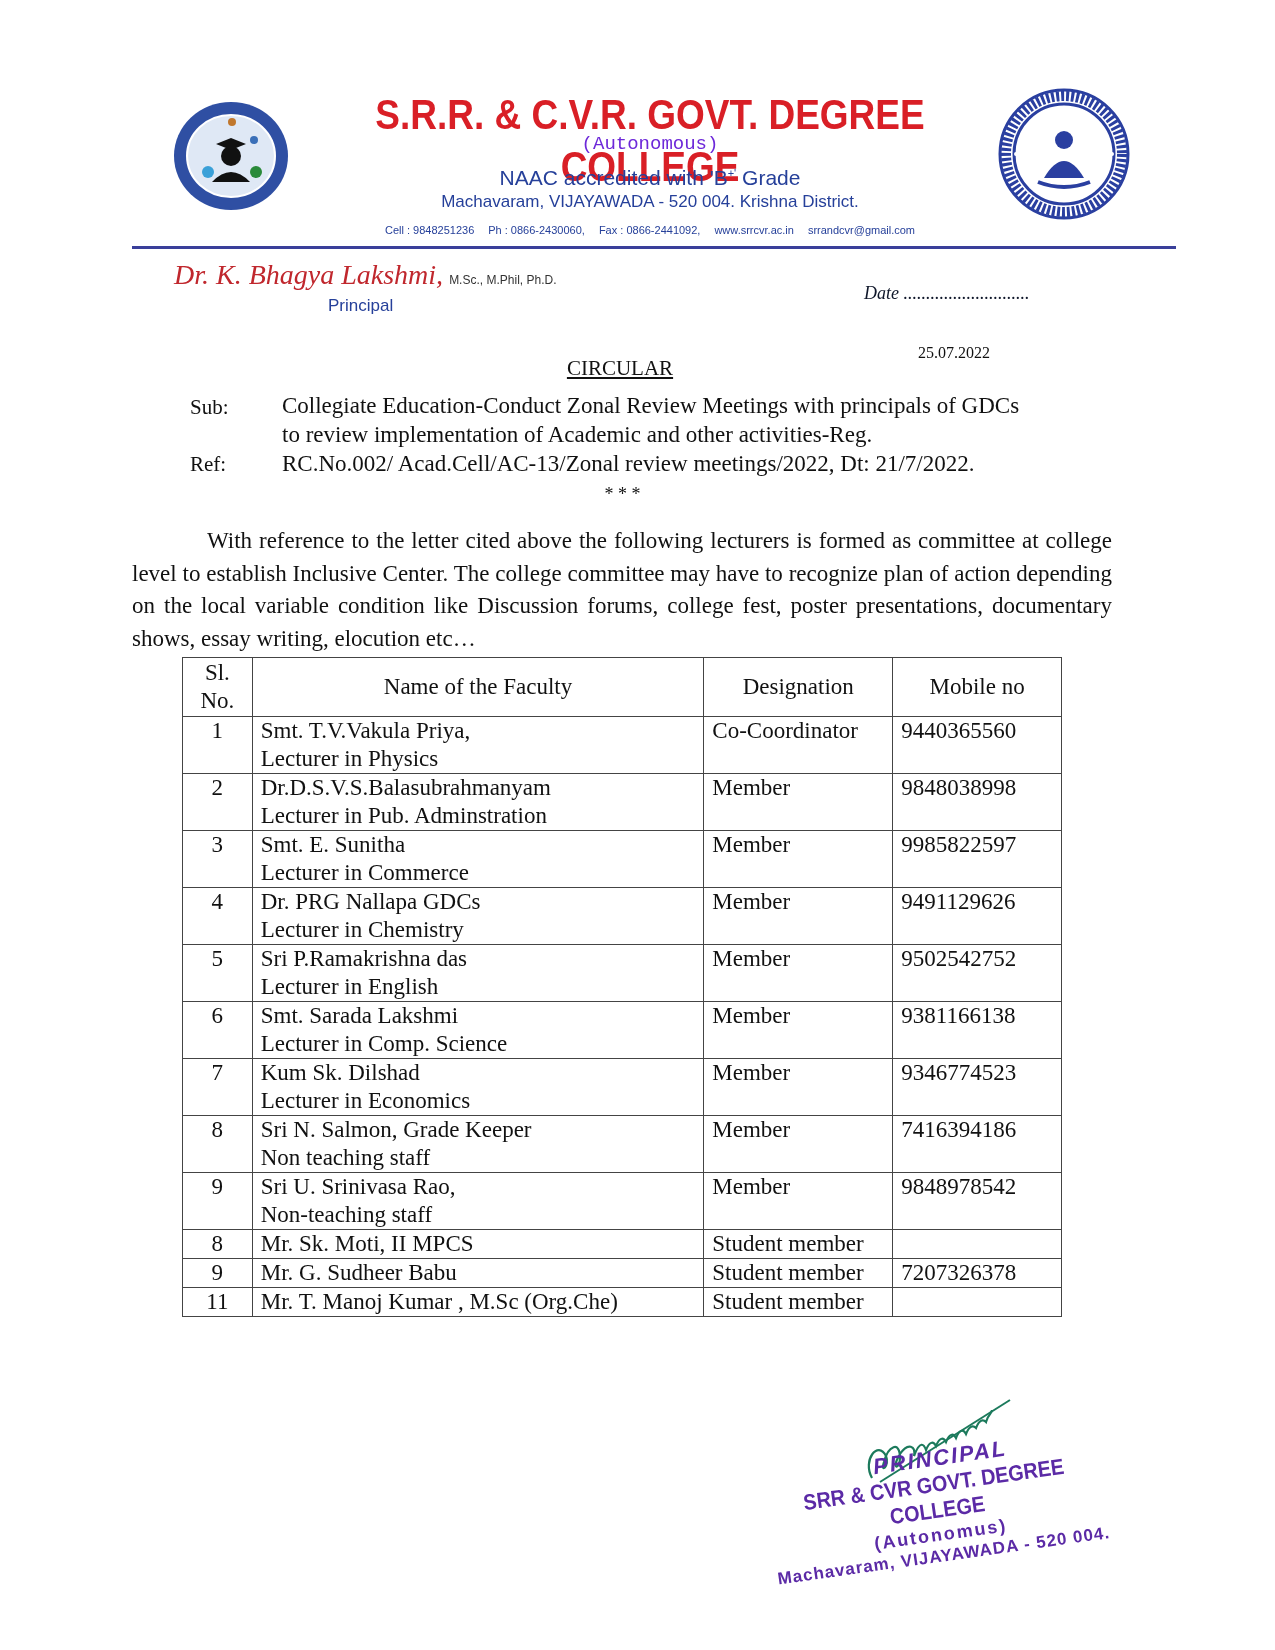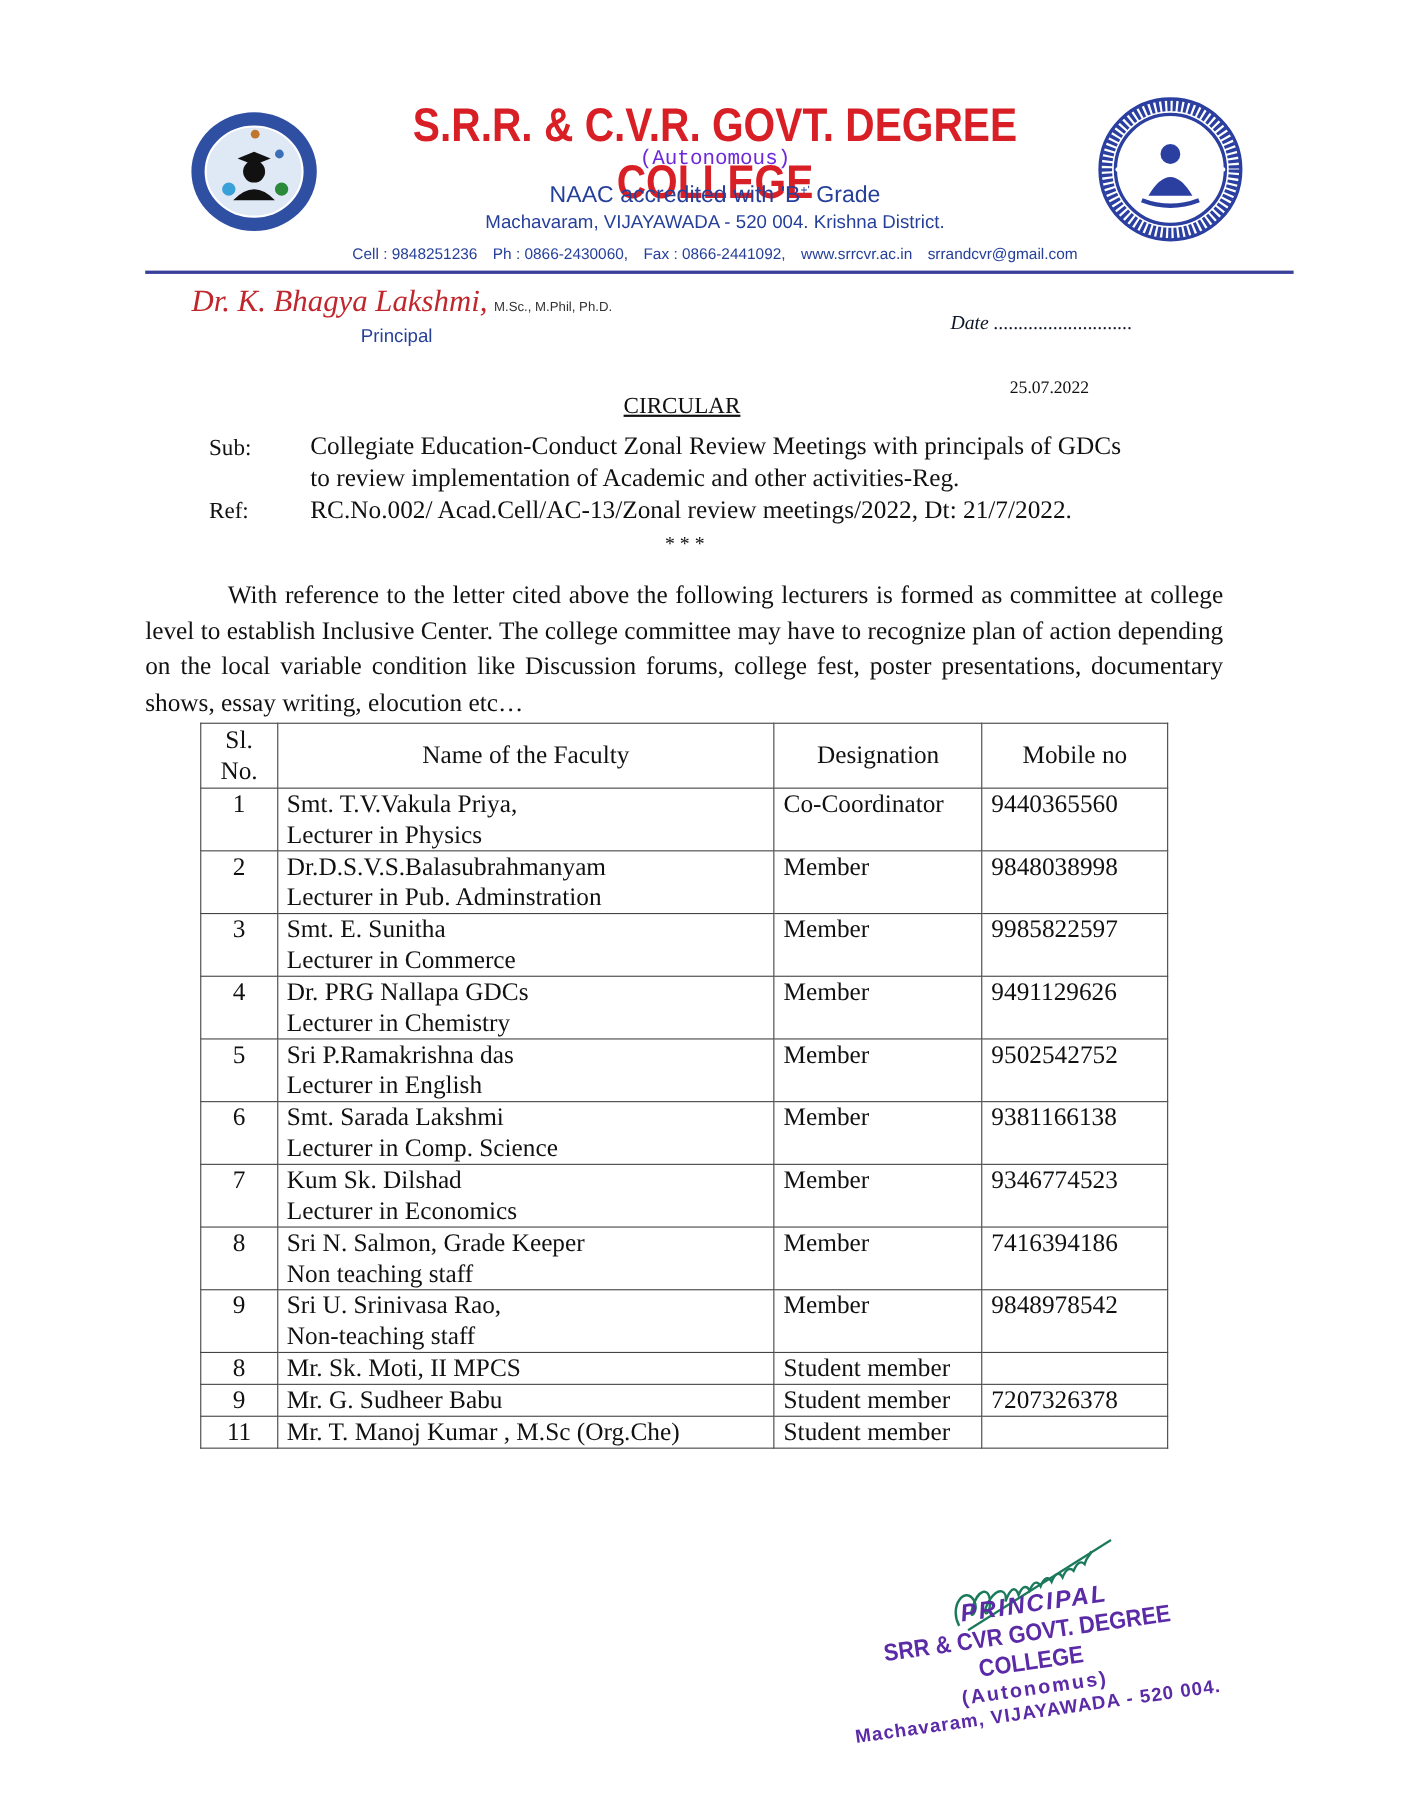--- a/index.html
+++ b/index.html
@@ -7,21 +7,21 @@
   .abs { position:absolute; }
 
   
   .logo-left { left:172px; top:100px; width:118px; height:112px; }
   .logo-right { left:996px; top:88px; width:136px; height:132px; }
   .college-name { left:300px; top:88px; width:700px; text-align:center; font-family:"Liberation Sans", sans-serif; font-weight:bold; font-size:43px; color:#d91f26; letter-spacing:0px; transform:scaleX(0.86); transform-origin:center top; line-height:52px; }
   .autonomous { left:300px; top:132px; width:700px; text-align:center; font-family:Liberation Mono, monospace; font-size:19px; color:#6d28d9; line-height:24px; }
   .naac { left:300px; top:160px; width:700px; text-align:center; font-family:"Liberation Sans", sans-serif; font-size:21px; color:#26409a; line-height:26px; }
   .naac sup { font-size:11px; }
   .address { left:300px; top:191px; width:700px; text-align:center; font-family:"Liberation Sans", sans-serif; font-size:17px; color:#26409a; line-height:22px; }
-  .contacts { left:180px; top:219px; width:940px; font-family:"Liberation Sans", sans-serif; font-size:14px; color:#26409a; line-height:22px; white-space:nowrap; display:flex; gap:14px; justify-content:center; }
+  .contacts { left:180px; top:219px; width:940px; font-family:"Liberation Sans", sans-serif; font-size:11px; color:#26409a; line-height:22px; white-space:nowrap; display:flex; gap:14px; justify-content:center; }
   .header-rule { left:132px; top:246px; width:1044px; height:3px; background:#3a3f9a; }
 
   .principal-name { left:174px; top:258px; font-family:"Liberation Serif", serif; font-style:italic; font-size:28px; color:#c0272d; line-height:34px; white-space:nowrap; }
   .principal-name .quals { font-family:"Liberation Sans", sans-serif; font-style:normal; font-size:12px; color:#333; margin-left:6px; }
   .principal-title { left:328px; top:296px; font-family:"Liberation Sans", sans-serif; font-size:17px; color:#26409a; line-height:20px; }
   .date-label { left:864px; top:282px; font-family:"Liberation Serif", serif; font-style:italic; font-size:18px; color:#0f172a; line-height:22px; white-space:nowrap; }
   .date-value { left:918px; top:323px; font-size:16px; line-height:26px;margin-top:17px; }
 
   .circular-title { left:0; top:355px; width:1240px; text-align:center; font-size:21px; text-decoration:underline; line-height:26px; }
   .ref-label { left:190px; font-size:21px; line-height:28px; }

